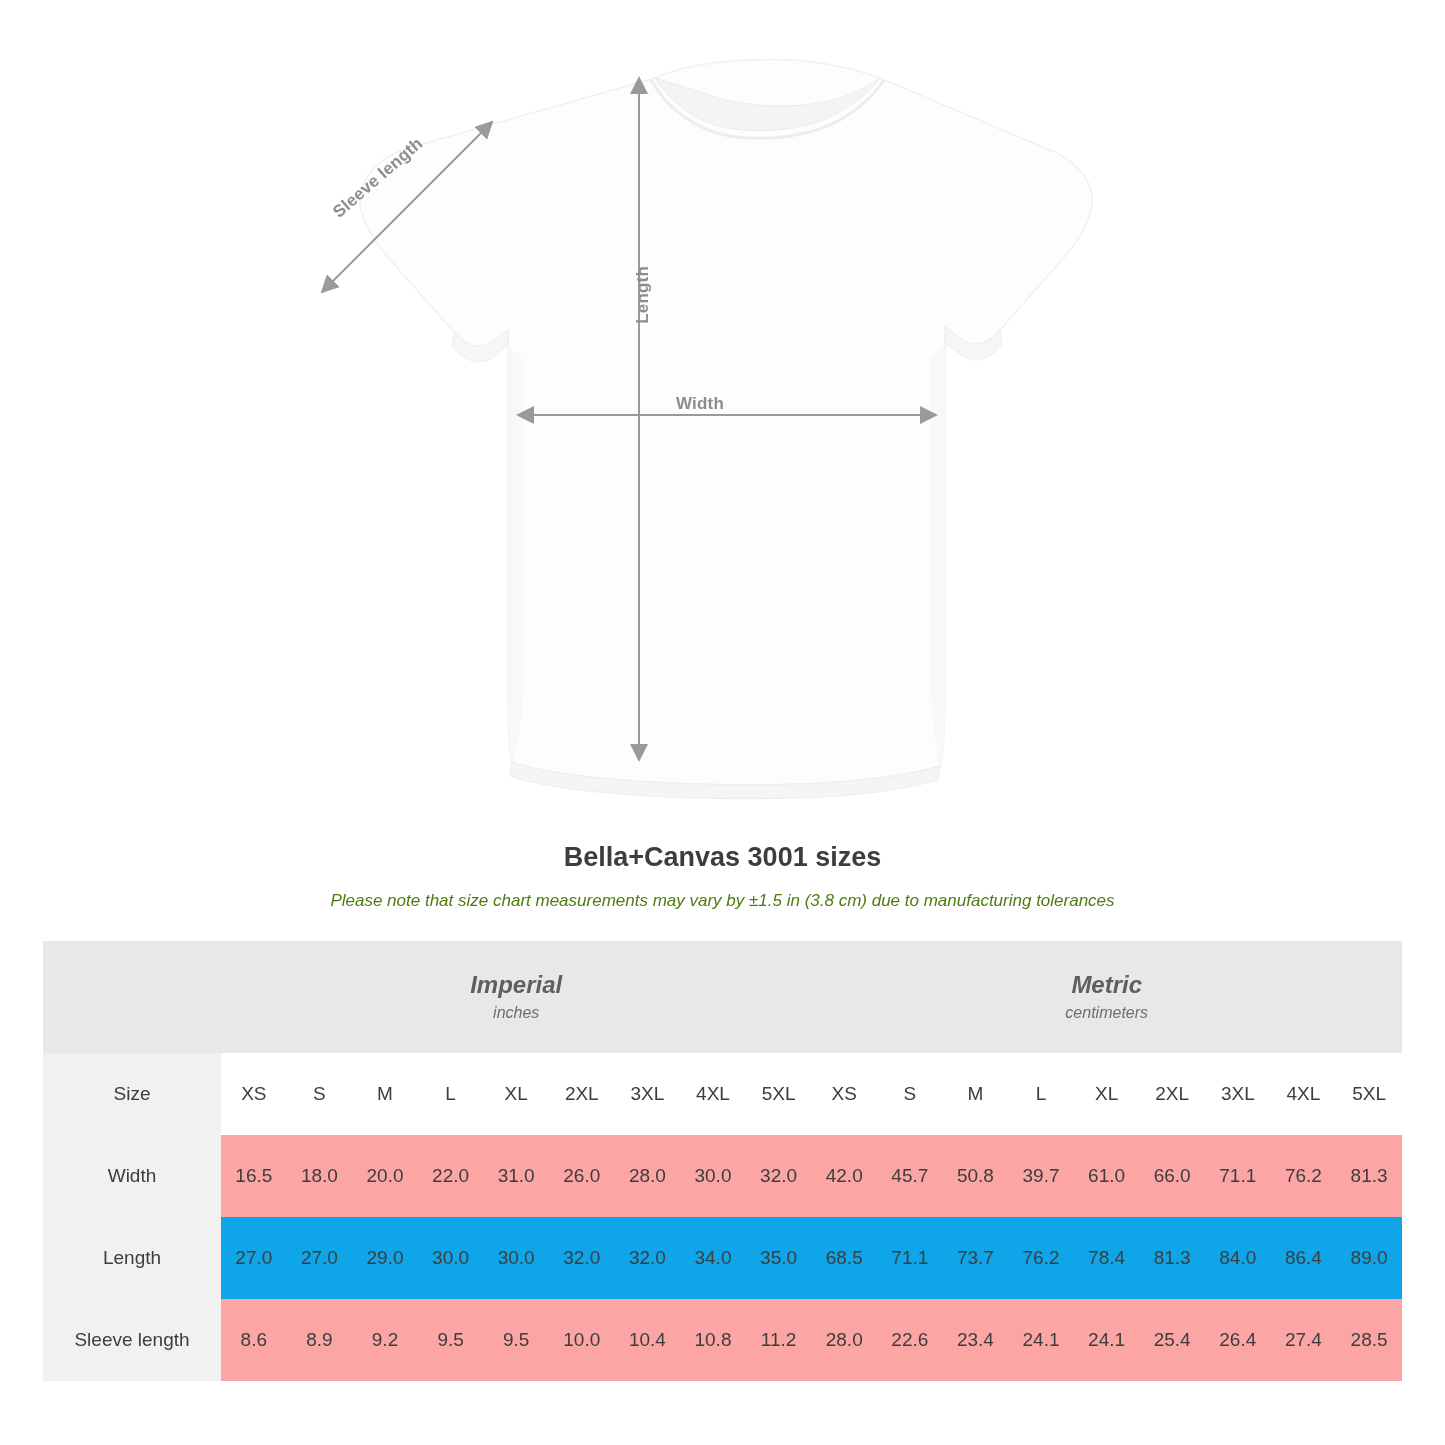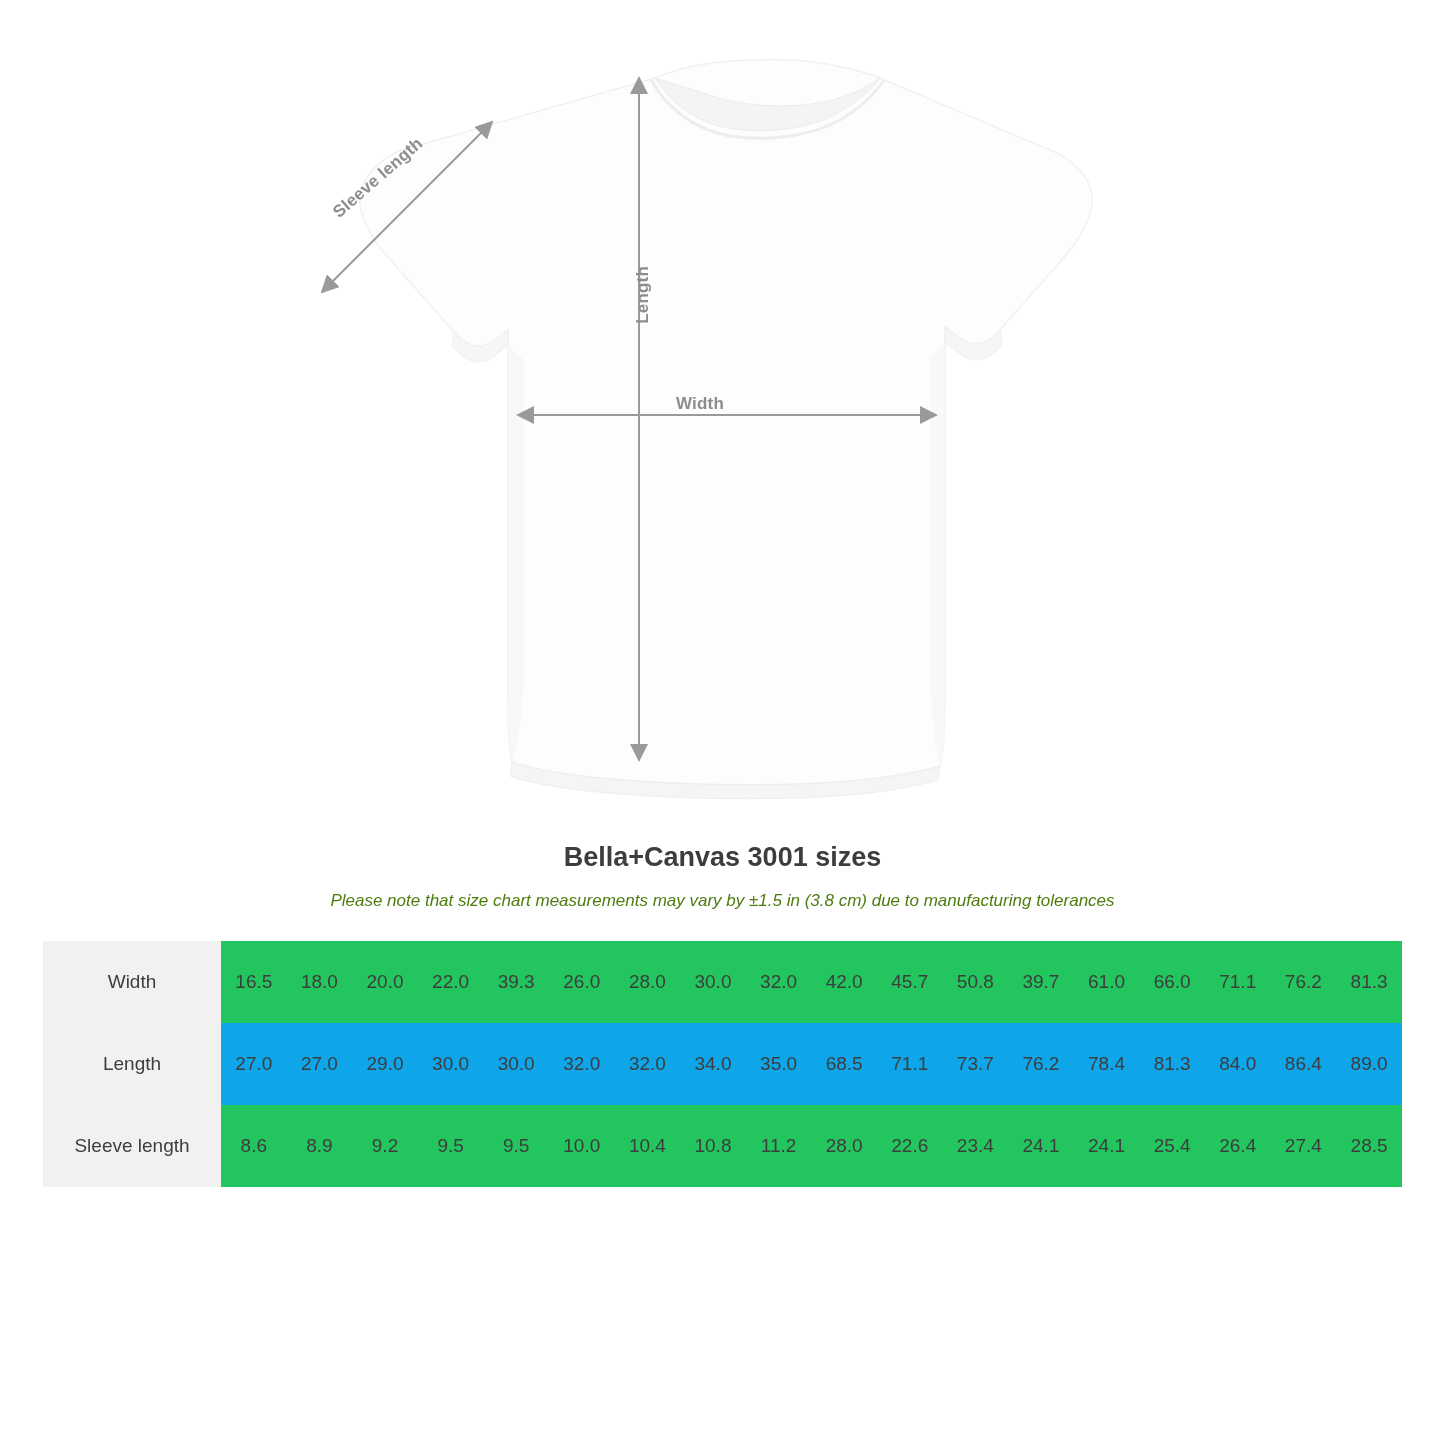--- a/index.html
+++ b/index.html
@@ -118,21 +118,21 @@
   .data-row td {
     height: 82px;
     font-size: 19px;
   }
   .data-row.alt td {
     background: #f1f1f1;
   }
   .data-row td {
     background: #0ea5e9;
   }
-  .data-row.alt td { background: #22c55e; }
+  .data-row.alt td { background: #fca5a5; }
   td.rowhead {
     font-weight: bold;
     font-size: 19px;
     background: #f1f1f1 !important;
   }
   .col-label { width: 178px; }
   .col-val { width: 65.6px; }
 </style>
 </head>
 <body>
@@ -228,29 +228,61 @@
         <col class="col-val">
         <col class="col-val">
         <col class="col-val">
         <col class="col-val">
       <col class="col-val">
         <col class="col-val">
         <col class="col-val">
         <col class="col-val">
     </colgroup>
     <tbody>
-
+      <tr class="unit-row">
+        <td></td>
+        <td colspan="9">
+          <div class="unit-title">Imperial</div>
+          <div class="unit-sub">inches</div>
+        </td>
+        <td colspan="9">
+          <div class="unit-title">Metric</div>
+          <div class="unit-sub">centimeters</div>
+        </td>
+      </tr>
+
+      <tr class="size-row">
+        <td class="rowhead">Size</td>
+        <td>XS</td>
+        <td>S</td>
+        <td>M</td>
+        <td>L</td>
+        <td>XL</td>
+        <td>2XL</td>
+        <td>3XL</td>
+        <td>4XL</td>
+        <td>5XL</td>
+        <td>XS</td>
+        <td>S</td>
+        <td>M</td>
+        <td>L</td>
+        <td>XL</td>
+        <td>2XL</td>
+        <td>3XL</td>
+        <td>4XL</td>
+        <td>5XL</td>
+      </tr>
 
       <tr class="data-row alt">
         <td class="rowhead">Width</td>
         <td>16.5</td>
         <td>18.0</td>
         <td>20.0</td>
         <td>22.0</td>
-        <td>39.3</td>
+        <td>31.0</td>
         <td>26.0</td>
         <td>28.0</td>
         <td>30.0</td>
         <td>32.0</td>
         <td>42.0</td>
         <td>45.7</td>
         <td>50.8</td>
         <td>39.7</td>
         <td>61.0</td>
         <td>66.0</td>

